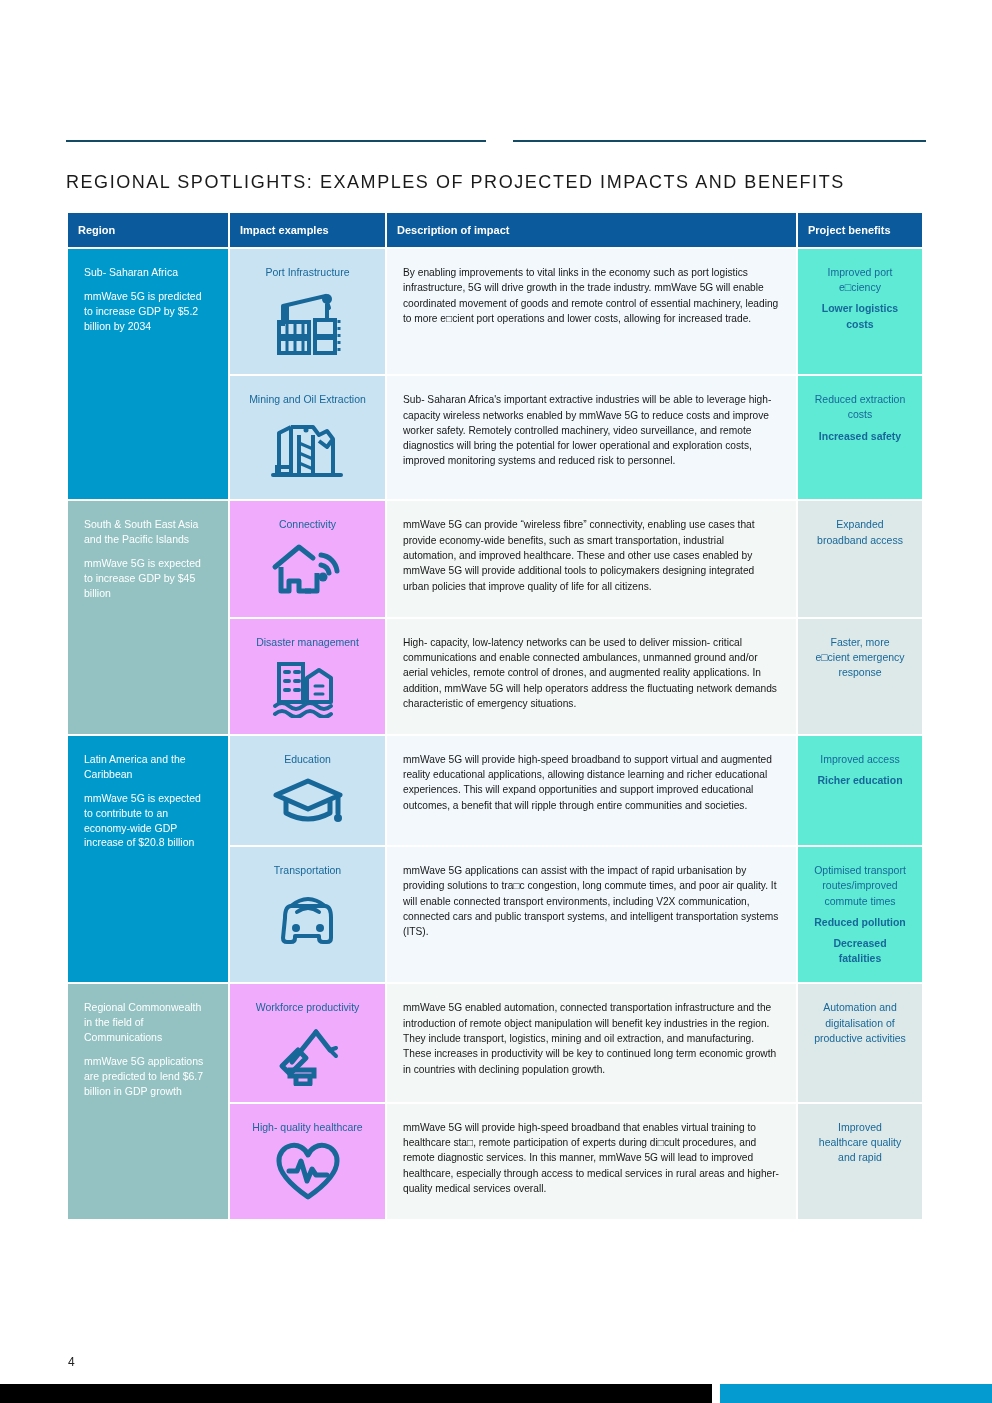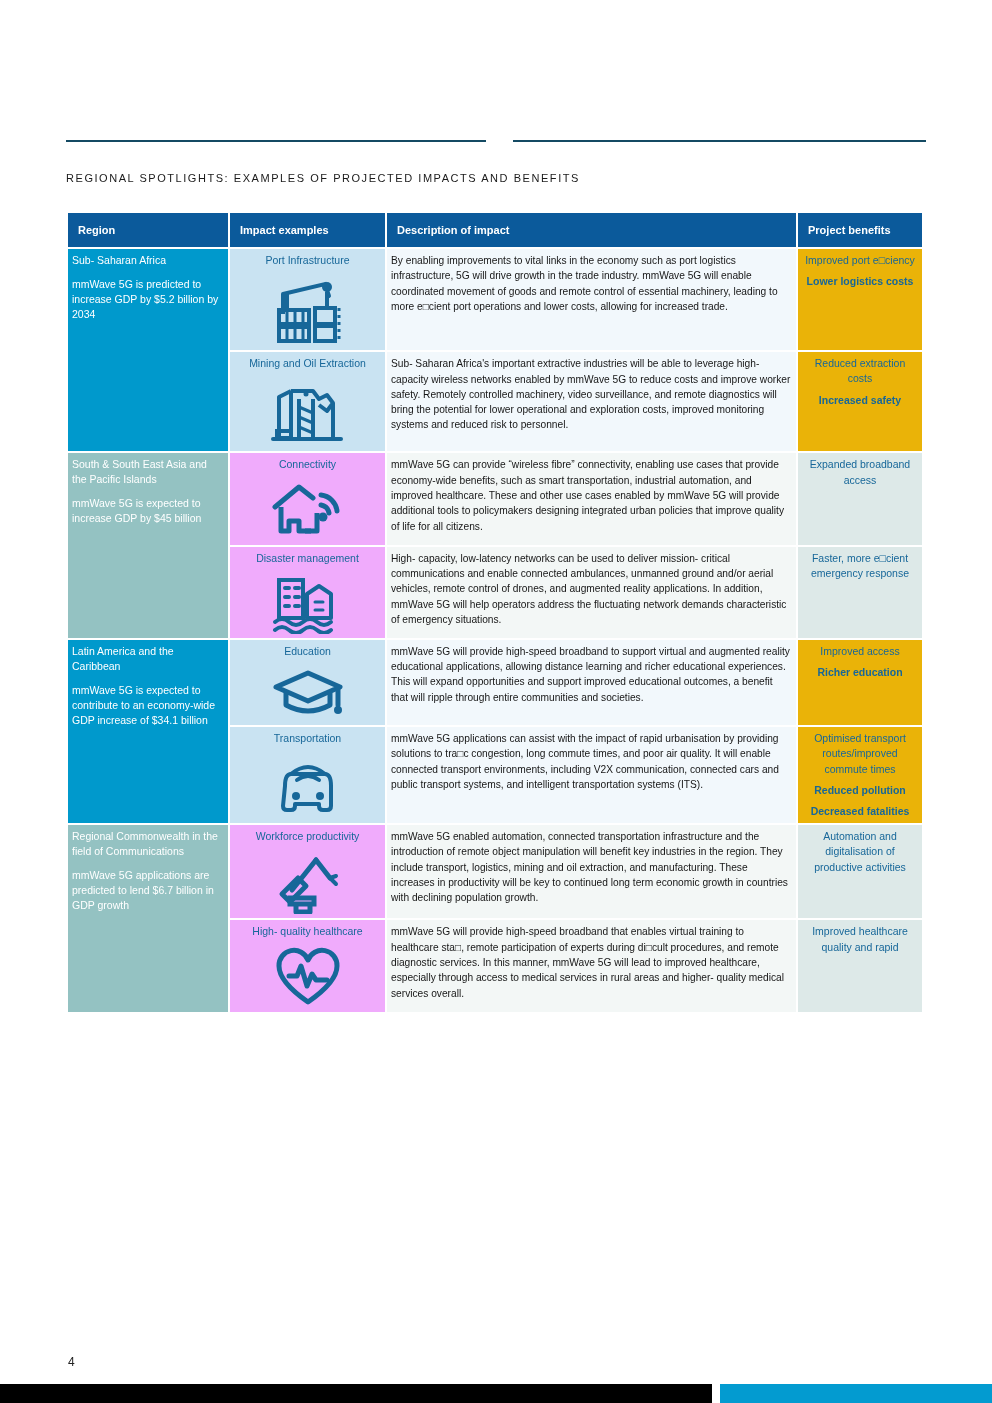--- a/index.html
+++ b/index.html
@@ -39,21 +39,21 @@
 
   
   .rule-wrap { position: absolute; left: 66px; top: 140px; width: 860px; display: flex; gap: 27px; }
   .rule { height: 1.5px; background: #144a63; }
   .rule.left { width: 420px; }
   .rule.right { width: 413px; }
 
   
   .section-title {
     position: absolute; left: 66px; top: 172px;
-    font-size: 11px; letter-spacing: 1.55px; color: #1a1a1a;
+    font-size: 18px; letter-spacing: 1.55px; color: #1a1a1a;
     text-transform: uppercase; white-space: nowrap;
   }
 
   
   .tbl {
     position: absolute; left: 66px; top: 211px;
     width: 852px;
     border-collapse: separate;
     border-spacing: 2px;
     table-layout: fixed;
@@ -67,21 +67,21 @@
     background: #0b5a9b;
     color: #ffffff;
     font-weight: 700;
     font-size: 11px;
     text-align: left;
     padding: 9px 10px 10px 10px;
     vertical-align: middle;
     height: 34px;
   }
 
-  .tbl td { vertical-align: top; padding: 4px; }
+  .tbl td { vertical-align: top; padding: 16px; }
 
   
   .cell-region {
     color: #ffffff;
     padding: 14px 14px 16px 12px;
     font-size: 10.5px;
     line-height: 1.42;
   }
   .cell-region.blue { background: #0099cc; }
   .cell-region.teal { background: #94c2c2; }
@@ -113,21 +113,21 @@
   .cell-desc.tint-teal { background: #f3f7f6; }
 
   
   .cell-benefit {
     text-align: center;
     padding: 12px 8px 14px 8px;
     color: #176799;
     font-size: 10.5px;
     line-height: 1.45;
   }
-  .cell-benefit.tint-blue { background: #eab308; }
+  .cell-benefit.tint-blue { background: #5eead4; }
   .cell-benefit.tint-teal { background: #dde9e8; }
   .benefit-item + .benefit-item { margin-top: 6px; font-weight: bold; }
 
   
   .page-number {
     position: absolute; left: 68px; top: 1355px;
     font-size: 12px; color: #222222;
   }
   .footer-bars { position: absolute; left: 0; bottom: 0; width: 992px; height: 19px; display: flex; }
   .footer-black { width: 712px; height: 19px; background: #000000; }
@@ -257,21 +257,21 @@
         </td>
         <td class="cell-desc tint-teal">High- capacity, low-latency networks can be used to deliver mission- critical communications and enable connected ambulances, unmanned ground and/or aerial vehicles, remote control of drones, and augmented reality applications. In addition, mmWave 5G will help operators address the fluctuating network demands characteristic of emergency situations.</td>
         <td class="cell-benefit tint-teal">
           <div class="benefit-item">Faster, more e□cient emergency response</div>
         </td>
       </tr>
 
       <tr>
         <td class="cell-region blue" rowspan="2">
           <div class="region-name">Latin America and the Caribbean</div>
-          <div class="region-stat">mmWave 5G is expected to contribute to an economy-wide GDP increase of $34.1 billion</div>
+          <div class="region-stat">mmWave 5G is expected to contribute to an economy-wide GDP increase of $20.8 billion</div>
         </td>
         <td class="cell-example tint-blue">
           <div class="ex-label">Education</div>
           <div class="ex-icon">
             <svg width="76" height="56" viewBox="0 0 76 56" fill="none" stroke="#176799" stroke-width="5">
               <path d="M38 8 L70 22 L38 36 L6 22 Z" stroke-linejoin="round"></path>
               <path d="M16 28 L16 40 q22 12 44 0 L60 28" stroke-linejoin="round"></path>
               <path d="M68 23 L68 40" stroke-linecap="round"></path>
               <circle cx="68" cy="45" r="4" fill="#176799" stroke="none"></circle>
             </svg>

